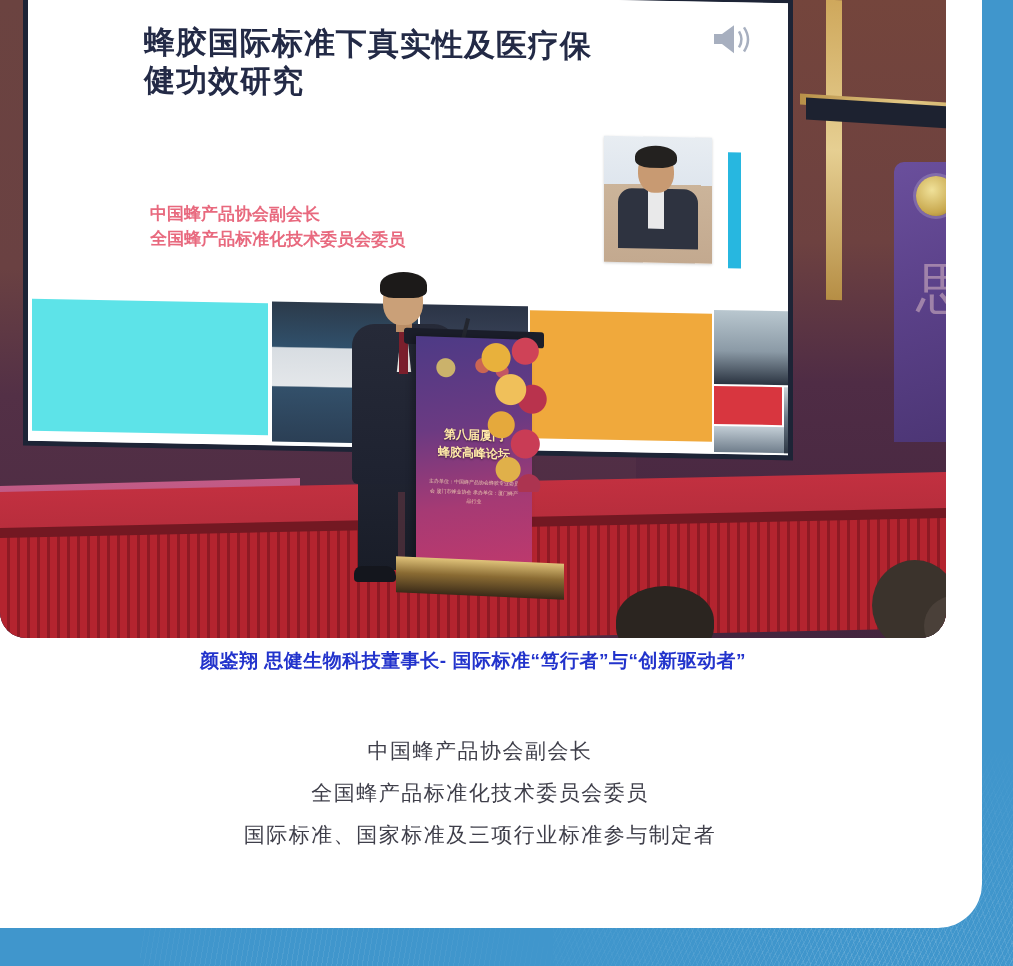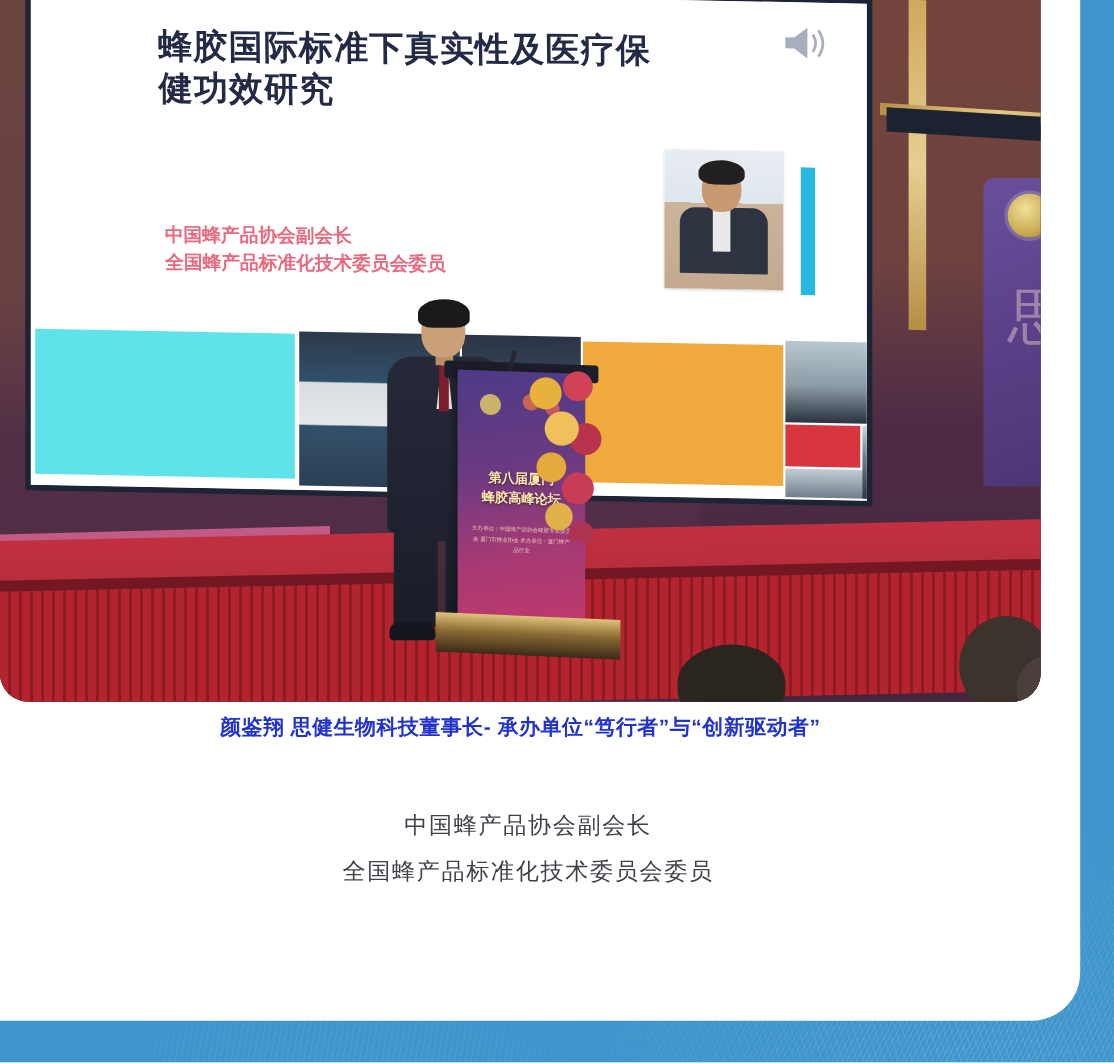--- a/index.html
+++ b/index.html
@@ -682,21 +682,22 @@
       </div>
       <div class="flowers"></div>
       <div class="podium-base"></div>
 
       <div class="head-a"></div>
       <div class="head-b"></div>
       <div class="head-c"></div>
 
     </div>
 
-    <div class="caption">颜鉴翔 思健生物科技董事长- 承办单位“笃行者”与“创新驱动者”</div>
+    <div class="caption">颜鉴翔 思健生物科技董事长- 国际标准“笃行者”与“创新驱动者”</div>
 
     <div class="body-block">
       <span class="body-line">中国蜂产品协会副会长</span>
       <span class="body-line">全国蜂产品标准化技术委员会委员</span>
+      <span class="body-line">国际标准、国家标准及三项行业标准参与制定者</span>
     </div>
 
   </div>
 </div>
 
 </body></html>

